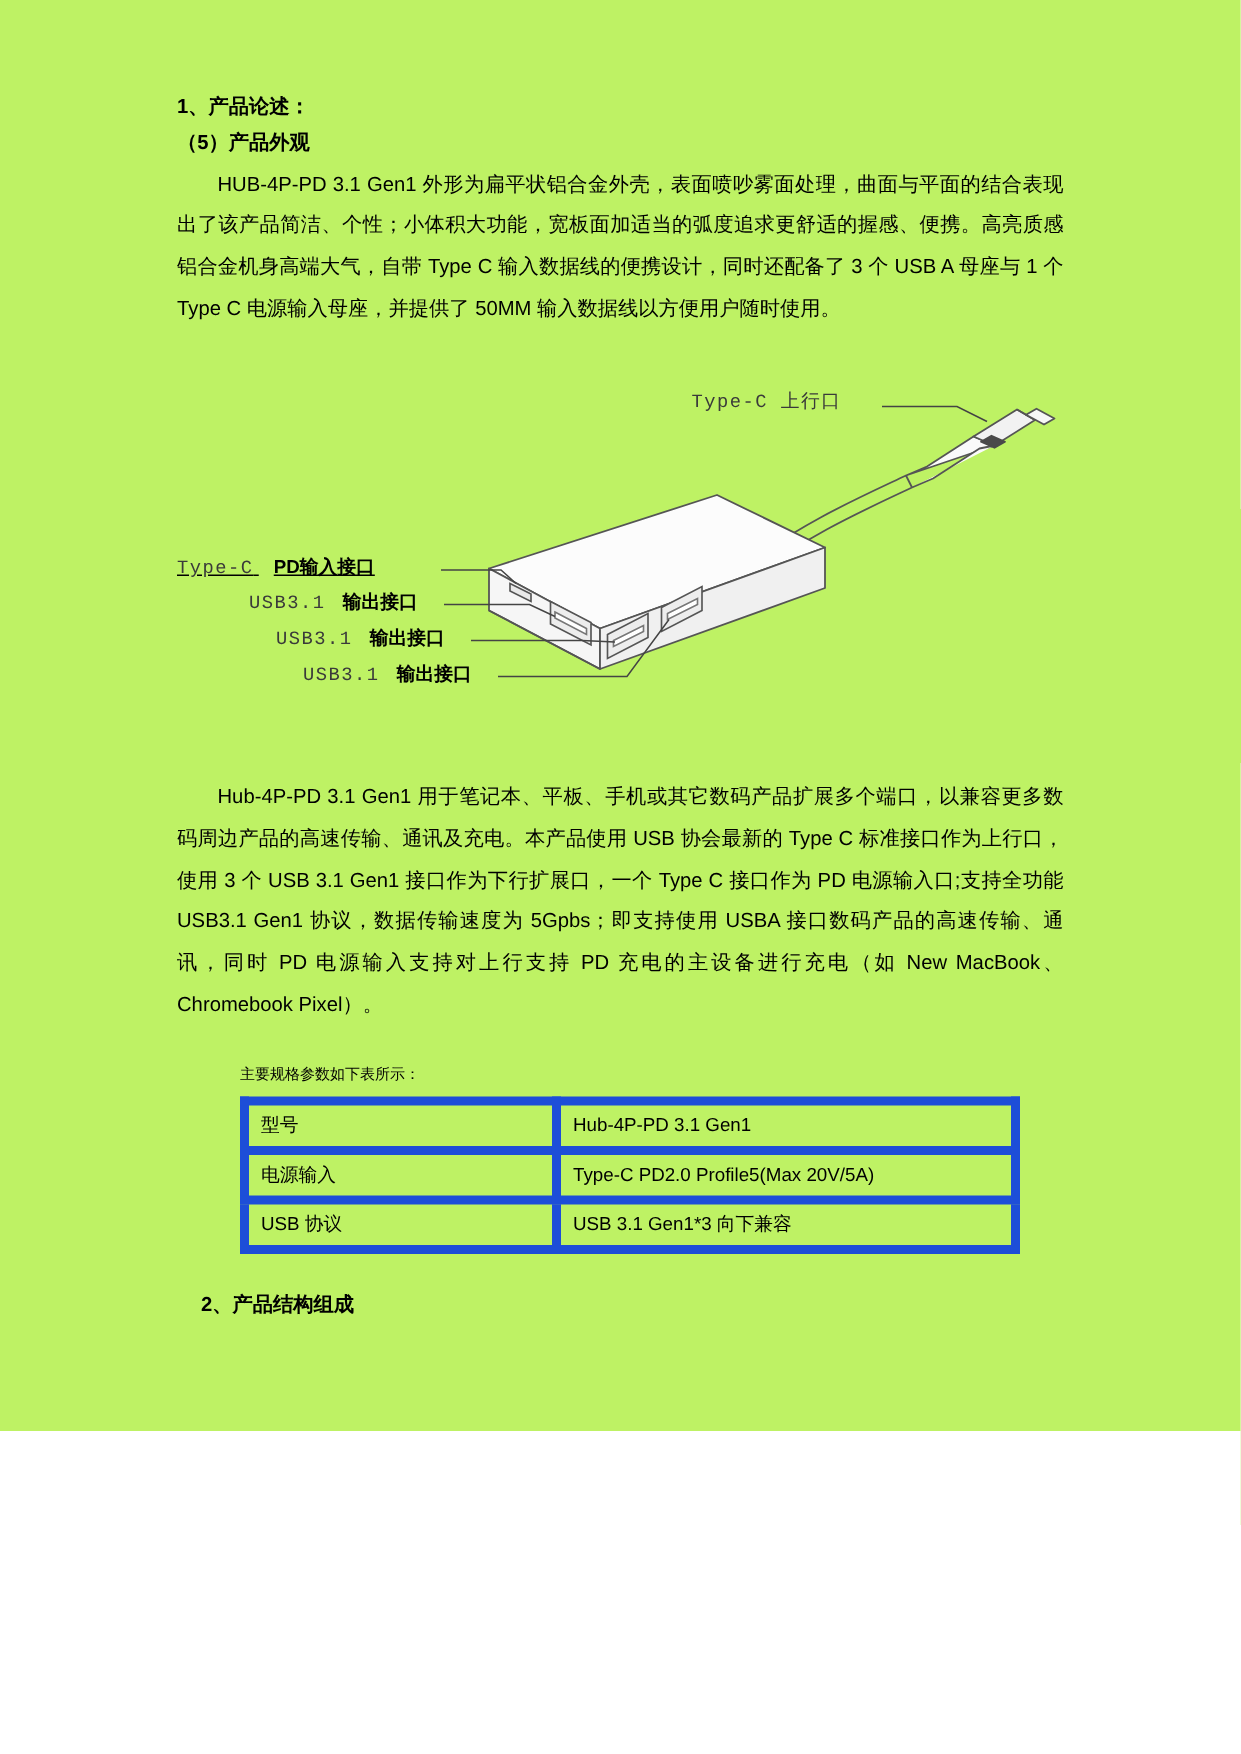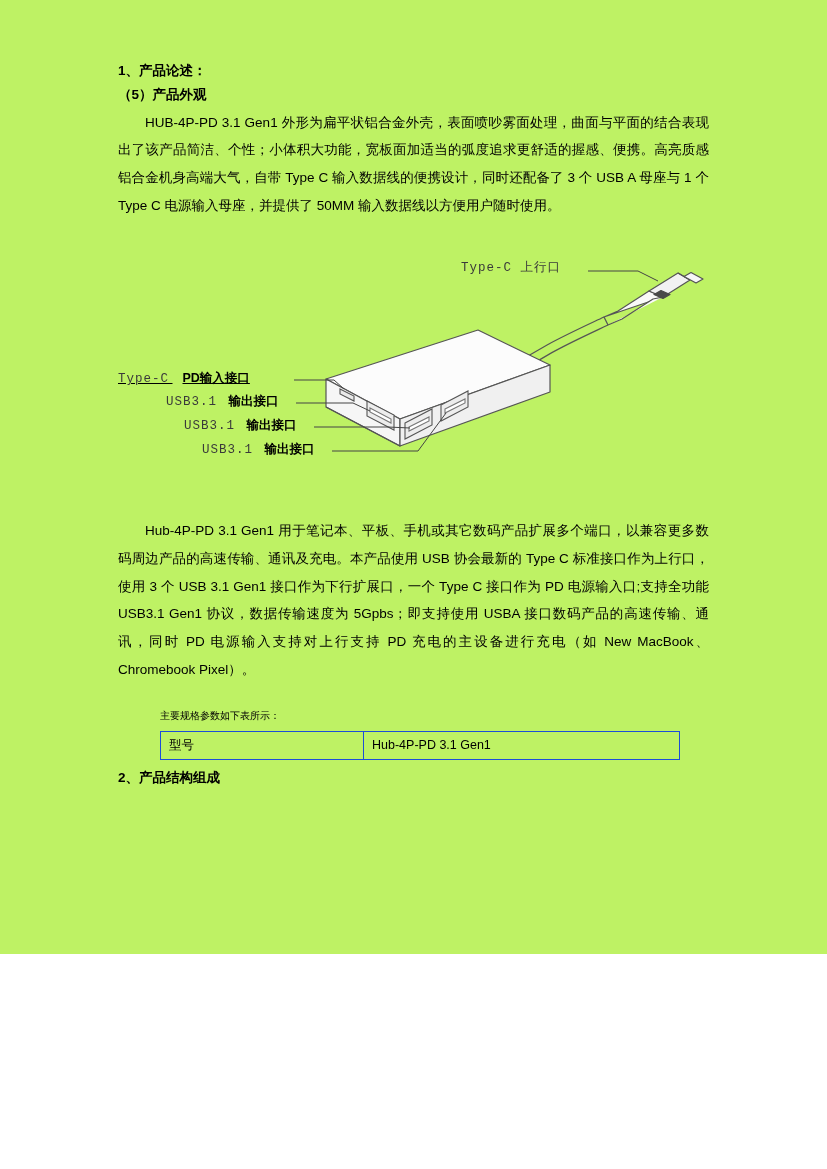--- a/index.html
+++ b/index.html
@@ -36,21 +36,21 @@
     margin: 0;
     text-align: justify;
     text-justify: inter-ideograph;
   }
   .para.indent { text-indent: 2em; }
   .para.loose { line-height: 2.05; }
   .sec-head {
     font-weight: bold;
     font-size: 13.5px;
     line-height: 1.8;
-    margin: 0;
+    margin: 16px;
   }
   .gap-s { height: 6px; }
   .gap-m { height: 16px; }
   .gap-l { height: 26px; }
 
   
   .figure {
     position: relative;
     width: 591px;
     height: 272px;
@@ -75,21 +75,21 @@
     font-size: 10px;
     margin: 0 0 8px 42px;
   }
   table.spec {
     border-collapse: collapse;
     margin-left: 42px;
     width: 520px;
     font-size: 12.5px;
   }
   table.spec td {
-    border: 1px solid #1d4ed8;
+    border: 6px solid #1d4ed8;
     padding: 4px 8px;
     height: 19px;
     line-height: 1.5;
   }
   table.spec td.k { width: 186px; }
 </style>
 </head>
 <body>
 
 <div class="page">
@@ -194,19 +194,27 @@
   <div class="gap-l"></div>
 
   <div class="spec-lead">主要规格参数如下表所示：</div>
 
   <table class="spec">
     <tbody>
       <tr>
         <td class="k">型号</td>
         <td>Hub-4P-PD 3.1 Gen1</td>
       </tr>
+      <tr>
+        <td class="k">电源输入</td>
+        <td>Type-C PD2.0 Profile5(Max 20V/5A)</td>
+      </tr>
+      <tr>
+        <td class="k">USB 协议</td>
+        <td>USB 3.1 Gen1*3  向下兼容</td>
+      </tr>
     </tbody>
   </table>
 
   <div class="gap-s"></div>
   <div class="sec-head">2、产品结构组成</div>
 
 </div>
 
 </body></html>

